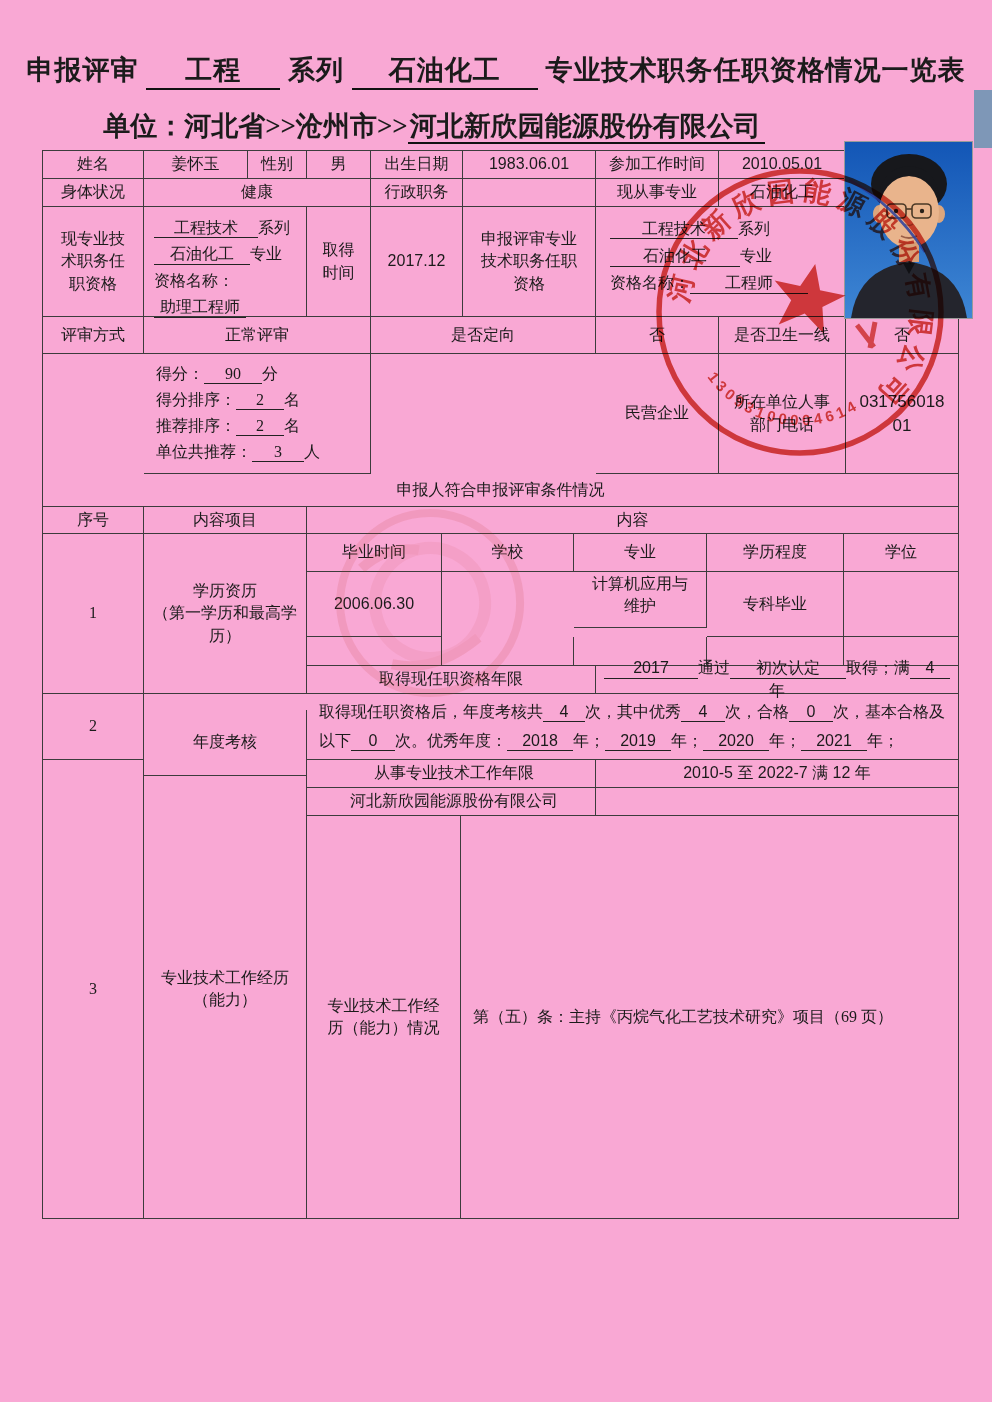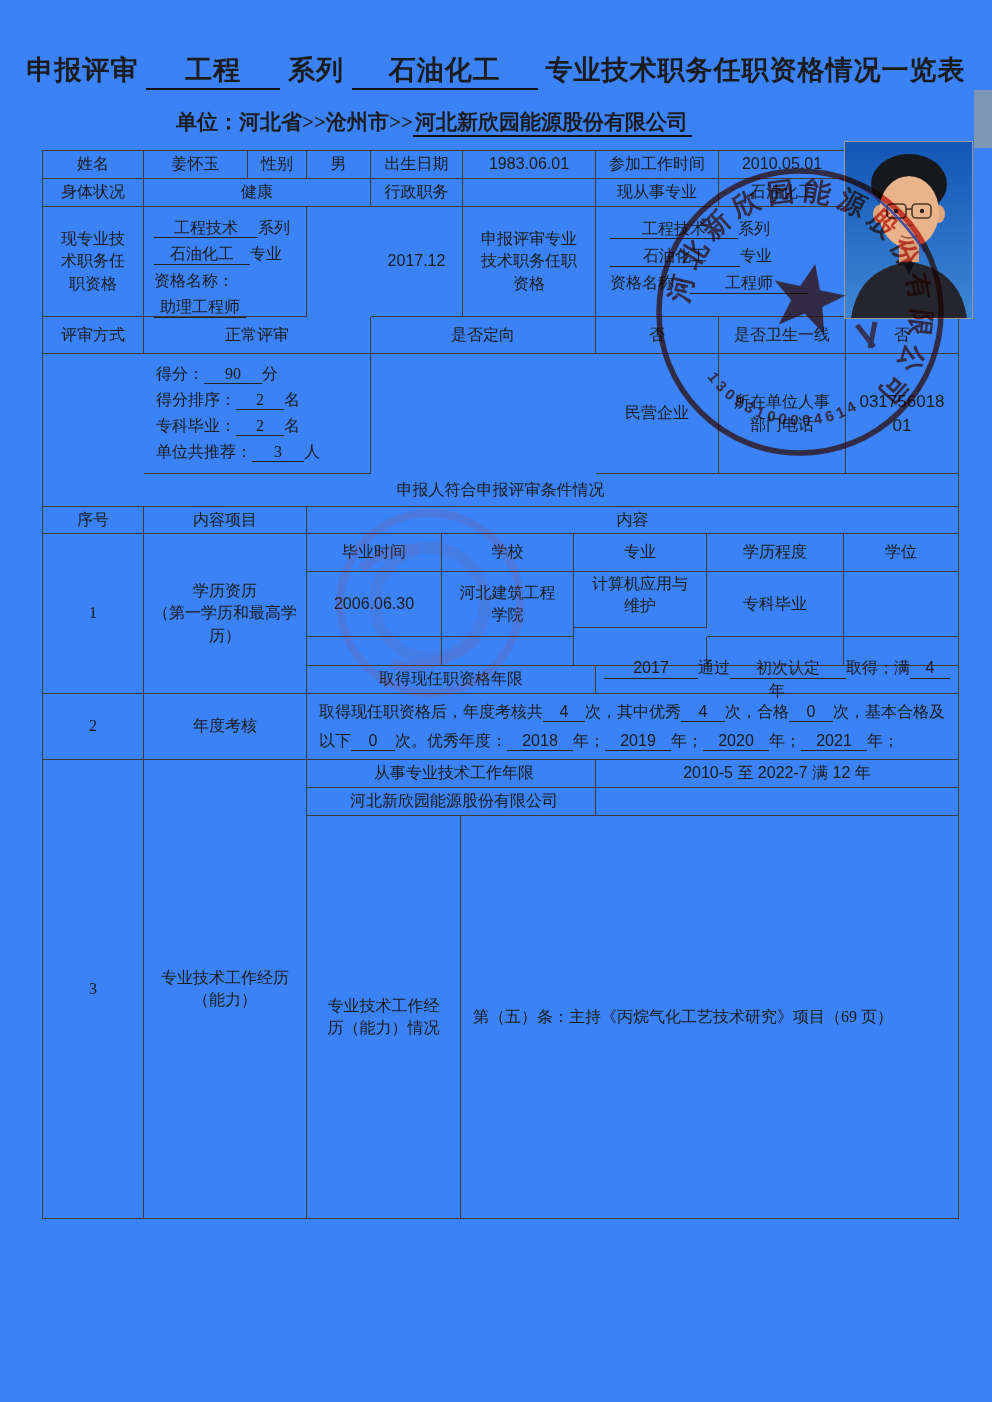--- a/index.html
+++ b/index.html
@@ -1,22 +1,22 @@
 <!DOCTYPE html>
 <html><head>
 <meta charset="utf-8">
 <style>
   html,body{margin:0;padding:0;background:#ffffff;}
-  #page{position:relative;width:992px;height:1402px;background:#3b82f6;overflow:hidden;
+  #page{position:relative;width:992px;height:1402px;background:#f9a8d4;overflow:hidden;
         font-family:"Liberation Serif",serif;color:#1b1b1b;}
   
   .title{position:absolute;left:0;top:52px;width:992px;text-align:center;
          font-size:27px;font-weight:700;letter-spacing:1px;}
   .title .blank{display:inline-block;border-bottom:2.5px solid #111;padding:0 8px;font-weight:700;}
-  .subtitle{position:absolute;left:0;top:108px;width:868px;text-align:center;font-size:21px;font-weight:700;}
+  .subtitle{position:absolute;left:0;top:108px;width:868px;text-align:center;font-size:27px;font-weight:700;}
   .subtitle .uline{border-bottom:2px solid #111;padding:0 4px 1px 2px;}
   
   #tbl{position:absolute;left:42px;top:150px;width:917px;height:1069px;
        border-top:1.5px solid #3c3c3c;border-left:1.5px solid #3c3c3c;box-sizing:border-box;}
   .c{position:absolute;box-sizing:border-box;border-right:1.5px solid #3c3c3c;border-bottom:1.5px solid #3c3c3c;
      display:flex;align-items:center;justify-content:center;text-align:center;
      padding:2px 4px;font-size:16px;line-height:1.4;}
   .cl{justify-content:center;text-align:left;padding-left:10px;}
   .cp{display:block;text-align:left;padding:8px 10px;}
   .ccol{flex-direction:column;}
@@ -64,39 +64,40 @@
   <div class="c" style="left:420px;top:28px;width:133px;height:28px"></div>
   <div class="c" style="left:553px;top:28px;width:123px;height:28px">现从事专业</div>
   <div class="c" style="left:676px;top:28px;width:127px;height:28px">石油化工</div>
 
   <div class="c" style="left:0;top:56px;width:101px;height:110px;padding:2px 13px">现专业技术职务任职资格</div>
   <div class="c cp" style="left:101px;top:56px;width:163px;height:110px;font-size:16px;line-height:1.65">
     <span class="u" style="min-width:92px">工程技术</span><span>系列</span><br>
     <span class="u" style="min-width:84px">石油化工</span><span>专业</span><br>
     <span>资格名称：</span><span class="u">助理工程师</span>
   </div>
+  <div class="c" style="left:264px;top:56px;width:64px;height:110px;padding:2px 14px">取得时间</div>
   <div class="c num" style="left:328px;top:56px;width:92px;height:110px">2017.12</div>
   <div class="c" style="left:420px;top:56px;width:133px;height:110px;padding:2px 11px">申报评审专业技术职务任职资格</div>
   <div class="c cp" style="left:553px;top:56px;width:250px;height:110px;line-height:1.7;padding:8px 14px">
     <span class="u" style="min-width:116px">工程技术</span><span>系列</span><br>
     <span class="u" style="min-width:118px">石油化工</span><span>专业</span><br>
     <span>资格名称：</span><span class="u" style="min-width:106px">工程师</span>
   </div>
 
   <div class="c" style="left:0;top:166px;width:101px;height:37px">评审方式</div>
   <div class="c" style="left:101px;top:166px;width:227px;height:37px">正常评审</div>
   <div class="c" style="left:328px;top:166px;width:225px;height:37px">是否定向</div>
   <div class="c" style="left:553px;top:166px;width:123px;height:37px">否</div>
   <div class="c" style="left:676px;top:166px;width:127px;height:37px">是否卫生一线</div>
   <div class="c" style="left:803px;top:166px;width:113px;height:37px">否</div>
 
   <div class="c cp" style="left:101px;top:203px;width:227px;height:120px;line-height:1.62;padding:7px 12px">
     <span>得分：</span><span class="u" style="min-width:46px">90</span><span>分</span><br>
     <span>得分排序：</span><span class="u" style="min-width:36px">2</span><span>名</span><br>
-    <span>专科毕业：</span><span class="u" style="min-width:36px">2</span><span>名</span><br>
+    <span>推荐排序：</span><span class="u" style="min-width:36px">2</span><span>名</span><br>
     <span>单位共推荐：</span><span class="u" style="min-width:40px">3</span><span>人</span>
   </div>
   <div class="c" style="left:553px;top:203px;width:123px;height:120px">民营企业</div>
   <div class="c" style="left:676px;top:203px;width:127px;height:120px;padding:2px 12px">所在单位人事部门电话</div>
   <div class="c num" style="left:803px;top:203px;width:113px;height:120px;padding:2px 12px;word-break:break-all;font-size:17px">03175601801</div>
 
   <div class="c" style="left:0;top:323px;width:916px;height:33px">申报人符合申报评审条件情况</div>
 
   <div class="c" style="left:0;top:356px;width:101px;height:27px">序号</div>
   <div class="c" style="left:101px;top:356px;width:163px;height:27px">内容项目</div>
@@ -106,38 +107,37 @@
   <div class="c ccol" style="left:101px;top:383px;width:163px;height:160px">
     <span>学历资历</span>
     <span>（第一学历和最高学历）</span>
   </div>
   <div class="c" style="left:264px;top:383px;width:135px;height:38px">毕业时间</div>
   <div class="c" style="left:399px;top:383px;width:132px;height:38px">学校</div>
   <div class="c" style="left:531px;top:383px;width:133px;height:38px">专业</div>
   <div class="c" style="left:664px;top:383px;width:137px;height:38px">学历程度</div>
   <div class="c" style="left:801px;top:383px;width:115px;height:38px">学位</div>
   <div class="c num" style="left:264px;top:421px;width:135px;height:65px">2006.06.30</div>
-  <div class="c" style="left:399px;top:421px;width:132px;height:65px;padding:2px 15px">河北建筑工程学院</div>
   <div class="c" style="left:531px;top:412px;width:133px;height:65px;padding:2px 15px">计算机应用与维护</div>
   <div class="c" style="left:664px;top:421px;width:137px;height:65px">专科毕业</div>
   <div class="c" style="left:801px;top:421px;width:115px;height:65px"></div>
   <div class="c" style="left:264px;top:486px;width:135px;height:29px"></div>
   <div class="c" style="left:399px;top:486px;width:132px;height:29px"></div>
   <div class="c" style="left:531px;top:486px;width:133px;height:29px"></div>
   <div class="c" style="left:664px;top:486px;width:137px;height:29px"></div>
   <div class="c" style="left:801px;top:486px;width:115px;height:29px"></div>
   <div class="c" style="left:264px;top:515px;width:289px;height:28px">取得现任职资格年限</div>
   <div class="c" style="left:553px;top:515px;width:363px;height:28px">
     <span>
       <span class="u num" style="min-width:82px">2017</span><span>通过</span><span class="u" style="min-width:104px">初次认定</span><span>取得；满</span><span class="u num" style="min-width:28px">4</span><span>年</span>
     </span>
   </div>
 
   <div class="c" style="left:0;top:543px;width:101px;height:66px">2</div>
-  <div class="c" style="left:101px;top:543px;width:163px;height:66px">年度考核</div>
+  <div class="c" style="left:101px;top:559px;width:163px;height:66px">年度考核</div>
   <div class="c cl" style="left:264px;top:543px;width:652px;height:66px;padding:4px 12px;line-height:1.8">
     <span>
       <span>取得现任职资格后，年度考核共</span><span class="u num" style="min-width:30px">4</span><span>次，其中优秀</span><span class="u num" style="min-width:32px">4</span><span>次，合格</span><span class="u num" style="min-width:32px">0</span><span>次，基本合格及以下</span><span class="u num" style="min-width:32px">0</span><span>次。优秀年度：</span><span class="u num" style="min-width:54px">2018</span><span>年；</span><span class="u num" style="min-width:54px">2019</span><span>年；</span><span class="u num" style="min-width:54px">2020</span><span>年；</span><span class="u num" style="min-width:54px">2021</span><span>年；</span>
     </span>
   </div>
 
   <div class="c" style="left:0;top:609px;width:101px;height:459px">3</div>
   <div class="c cl" style="left:264px;top:609px;width:289px;height:28px">从事专业技术工作年限</div>
   <div class="c" style="left:101px;top:609px;width:163px;height:459px;padding:2px 8px">专业技术工作经历（能力）</div>
   <div class="c num" style="left:553px;top:609px;width:363px;height:28px">2010-5 至 2022-7 满 12 年</div>

